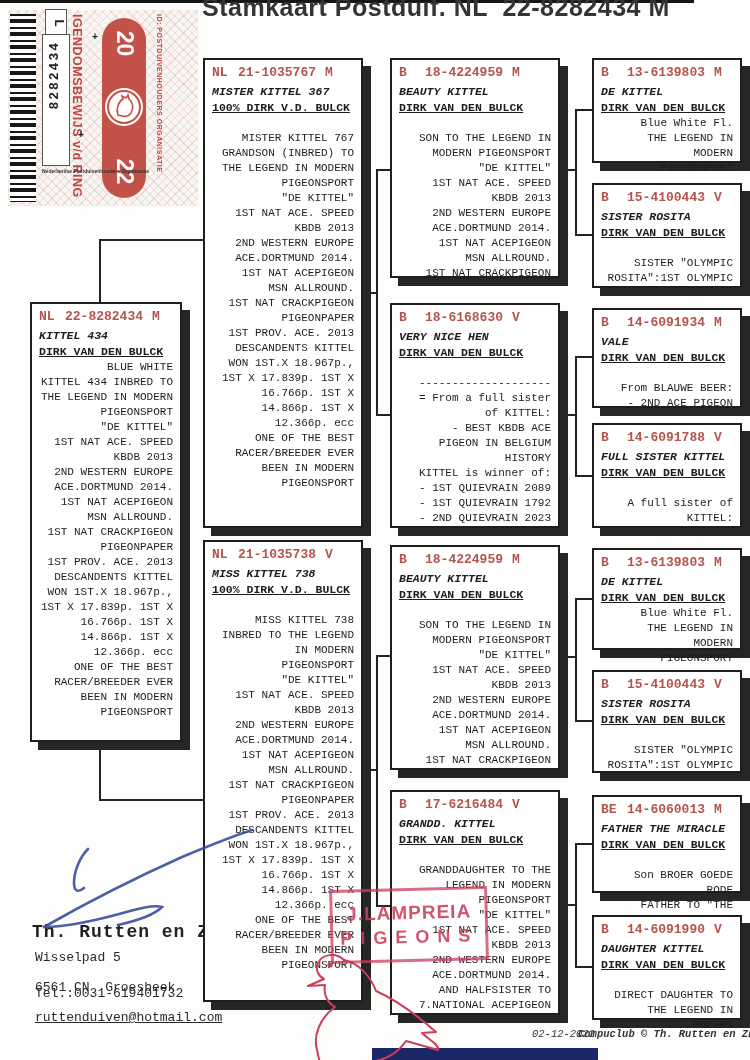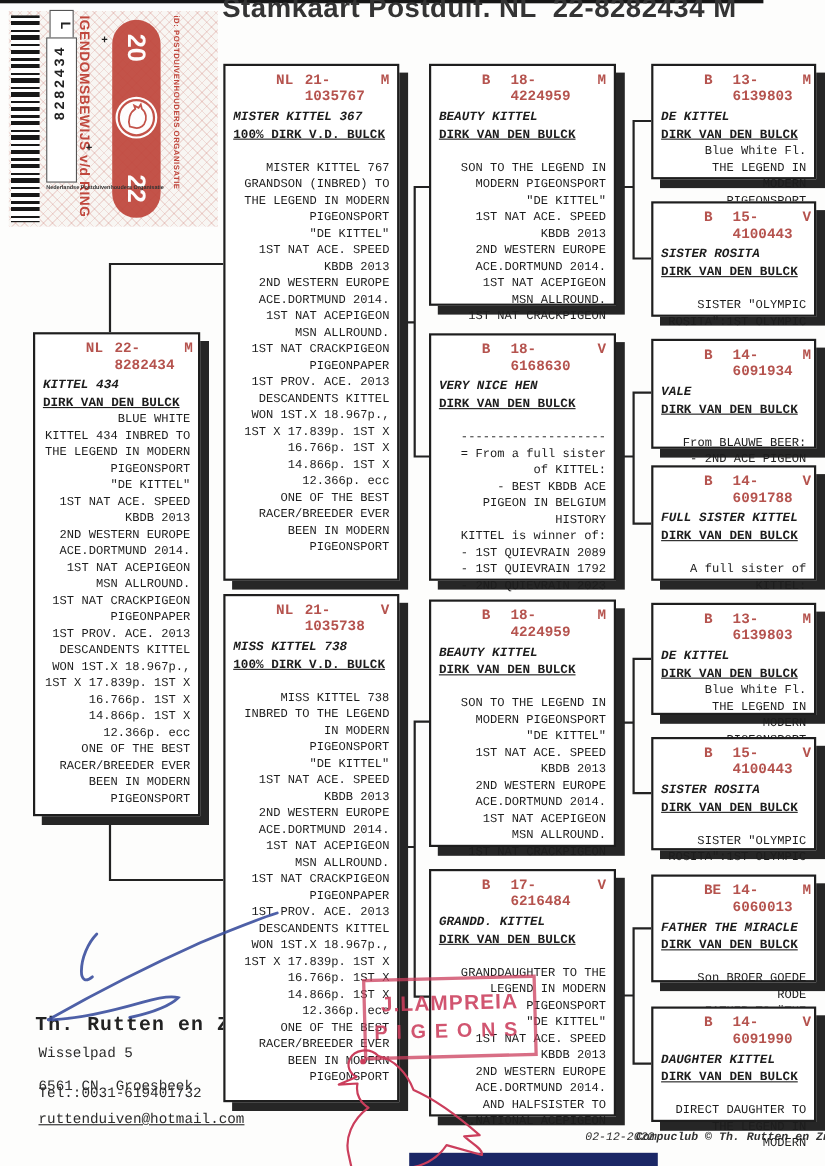--- a/index.html
+++ b/index.html
@@ -40,21 +40,21 @@
     font-family:"Liberation Sans",sans-serif;transform:rotate(90deg);}
   .year-top{top:12px;}
   .year-bottom{top:140px;}
   .lion-circle{position:absolute;left:3px;top:70px;width:38px;height:38px;background:#fff;border-radius:50%;}
   .org-text{position:absolute;left:148px;top:4px;height:190px;writing-mode:vertical-rl;
     font-family:"Liberation Sans",sans-serif;font-size:7px;font-weight:bold;color:#c0473d;letter-spacing:.5px;}
   .plus-mark{position:absolute;color:#222;font-size:10px;font-weight:bold;}
   
   .pbox{position:absolute;background:#fff;border:2px solid #1e1e1e;box-shadow:8px 8px 0 #262626;
     padding:5px 7px;box-sizing:border-box;z-index:1;}
-  .ring{display:flex;font-size:13px;font-weight:bold;color:#b5534e;margin-bottom:4px;margin-left:39px;}
+  .ring{display:flex;font-size:13px;font-weight:bold;color:#b5534e;margin-bottom:4px;}
   .ring .cc{min-width:26px;}
   .ring .sx{margin-left:9px;}
   .pname{font-size:11.5px;font-weight:bold;font-style:italic;line-height:16px;}
   .powner{font-size:11.5px;font-weight:bold;line-height:16px;text-decoration:underline;}
   .pbody{font-size:11px;line-height:15px;white-space:pre-wrap;text-align:right;}
   .b1{left:30px;top:302px;width:152px;height:440px}
   .b2{left:203px;top:58px;width:160px;height:470px}
   .b3{left:203px;top:540px;width:160px;height:462px}
   .b4{left:390px;top:58px;width:170px;height:220px}
   .b5{left:390px;top:303px;width:170px;height:225px}

